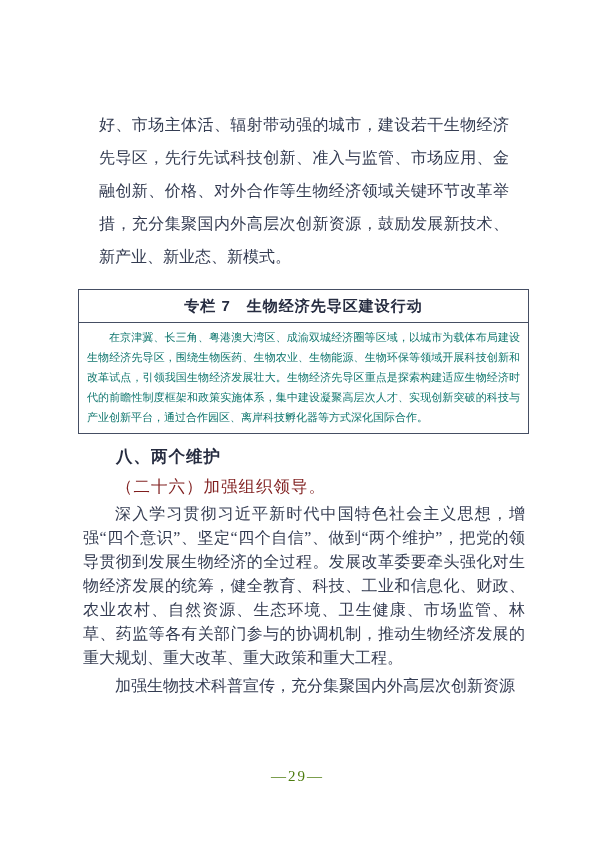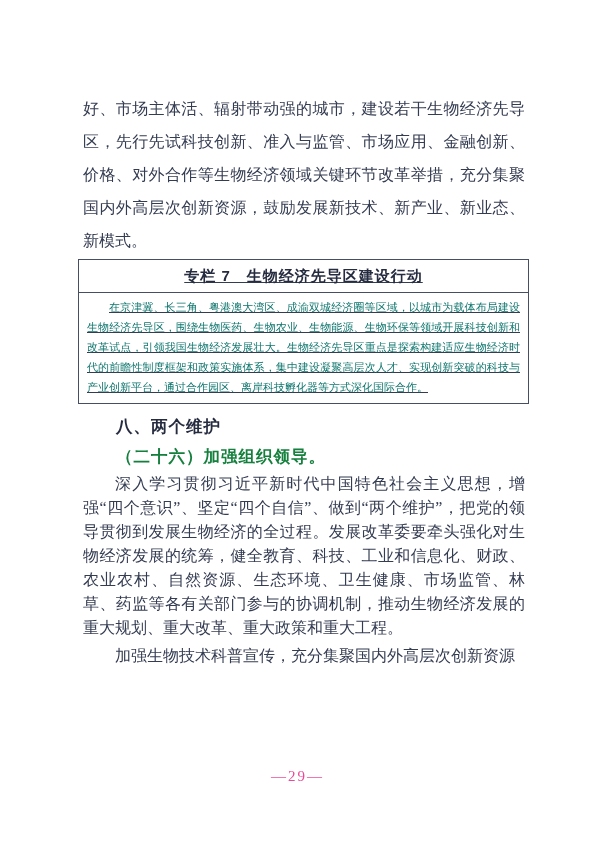--- a/index.html
+++ b/index.html
@@ -8,38 +8,37 @@
     width: 600px;
     height: 849px;
     box-sizing: border-box;
     padding: 92px 75px 0 83px;
     background: #ffffff;
     font-family: "Liberation Serif", "DejaVu Serif", serif;
     color: #343c52;
     overflow: hidden;
   }
   .para {
-    margin: 0;
+    margin: 16px;
     font-size: 16px;
     line-height: 33px;
     text-align: justify;
     text-justify: inter-character;
   }
   .body-para {
     margin: 4px 0 0 0;
     font-size: 16px;
     line-height: 24px;
     text-align: justify;
     text-justify: inter-character;
     text-indent: 2em;
   }
   .callout {
     margin: 2px -4px 12px -5px;
     border: 1.5px solid #454e63;
-    text-decoration: underline;
   }
   .callout-title {
     font-family: "Liberation Sans", "DejaVu Sans", sans-serif;
     font-weight: bold;
     font-size: 15px;
     color: #262c40;
     text-align: center;
     padding: 7px 0 6px 0;
     border-bottom: 1px solid #454e63;
     letter-spacing: 1px;
@@ -58,34 +57,34 @@
     font-family: "Liberation Sans", "DejaVu Sans", sans-serif;
     font-weight: bold;
     font-size: 16.5px;
     color: #262c40;
     text-indent: 2em;
     letter-spacing: 1px;
   }
   .sub-heading {
     margin: 8px 0 0 0;
     font-family: "Liberation Serif", "DejaVu Serif", serif;
-    font-weight: bold;
+    font-weight: normal;
     font-size: 16.5px;
-    color: #15803d;
+    color: #7f1d1d;
     text-indent: 2em;
     letter-spacing: 1px;
   }
   .page-number {
     position: absolute;
     left: 0;
     right: 15px;
     top: 768px;
     text-align: center;
     font-size: 15px;
-    color: #ec4899;
+    color: #4d7c0f;
     letter-spacing: 2px;
     margin-left: 10px;
   }
 </style>
 </head>
 <body>
 
 <div class="page">
 
   <p class="para">好、市场主体活、辐射带动强的城市，建设若干生物经济先导区，先行先试科技创新、准入与监管、市场应用、金融创新、价格、对外合作等生物经济领域关键环节改革举措，充分集聚国内外高层次创新资源，鼓励发展新技术、新产业、新业态、新模式。</p>

